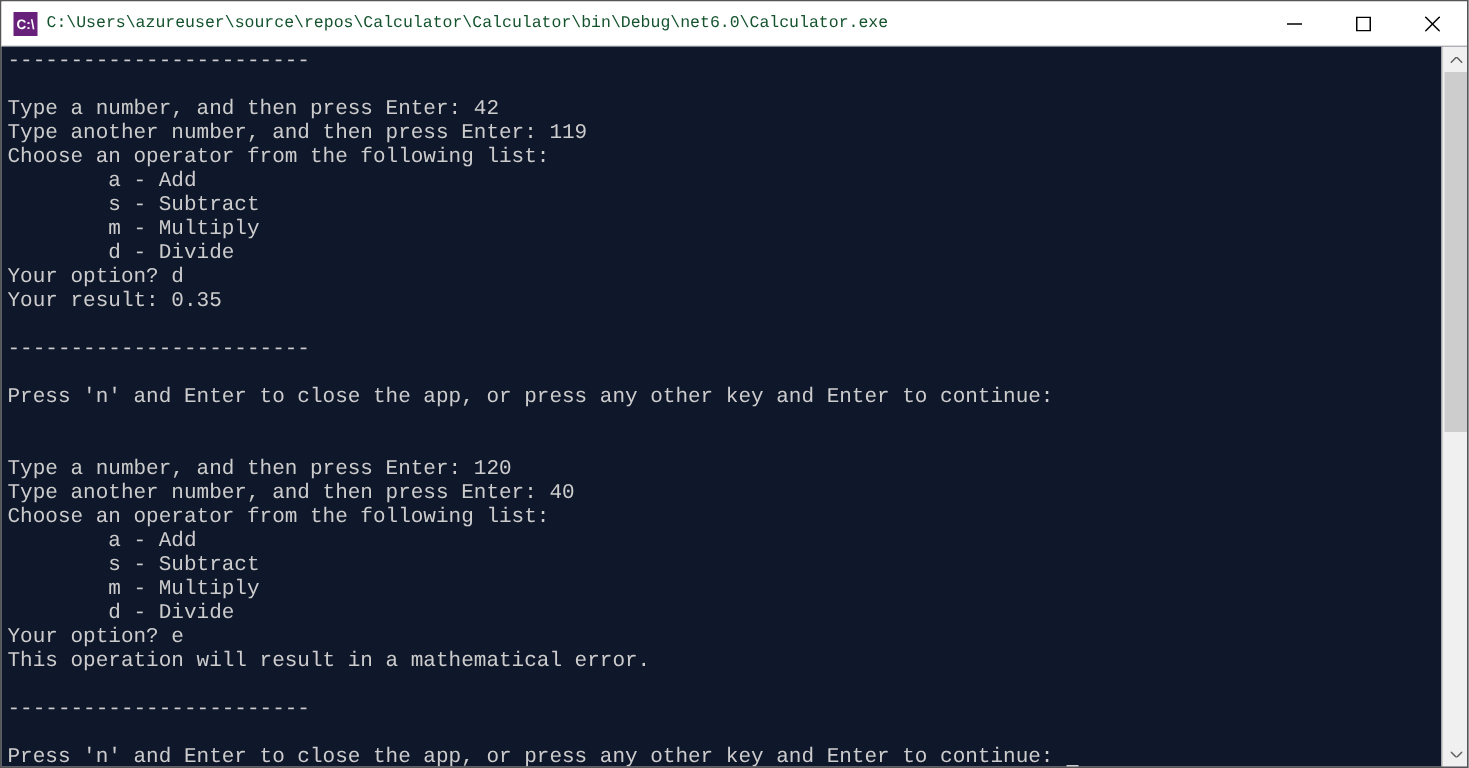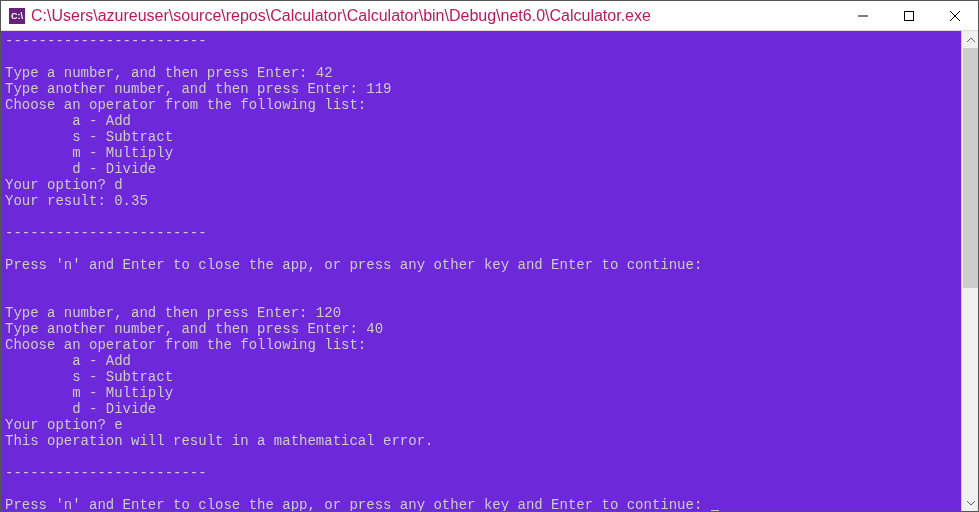--- a/index.html
+++ b/index.html
@@ -42,23 +42,23 @@
       margin-right: 6px;
       display: flex;
       align-items: center;
       justify-content: center;
       color: #fff;
       font-size: 9px;
       font-weight: bold;
       font-family: Arial, sans-serif;
     }
     .title-text {
-      font-family: Liberation Sans, sans-serif;
-      font-size: 16px;
-      color: #be185d;
+      font-family: Liberation Mono, monospace;
+      font-size: 11px;
+      color: #14532d;
     }
     .window-controls {
       display: flex;
       height: 100%;
     }
     .window-btn {
       width: 46px;
       height: 100%;
       display: flex;
       align-items: center;
@@ -70,21 +70,21 @@
     .window-btn.minimize svg,
     .window-btn.maximize svg,
     .window-btn.close svg {
       stroke: #000;
       stroke-width: 1;
       fill: none;
     }
     .console-area {
       flex: 1;
       display: flex;
-      background: #6d28d9;
+      background: #0f172a;
       overflow: hidden;
     }
     .console-content {
       flex: 1;
       padding: 2px 4px;
       color: #cccccc;
       font-size: 14px;
       line-height: 16px;
       white-space: pre;
       overflow: hidden;

